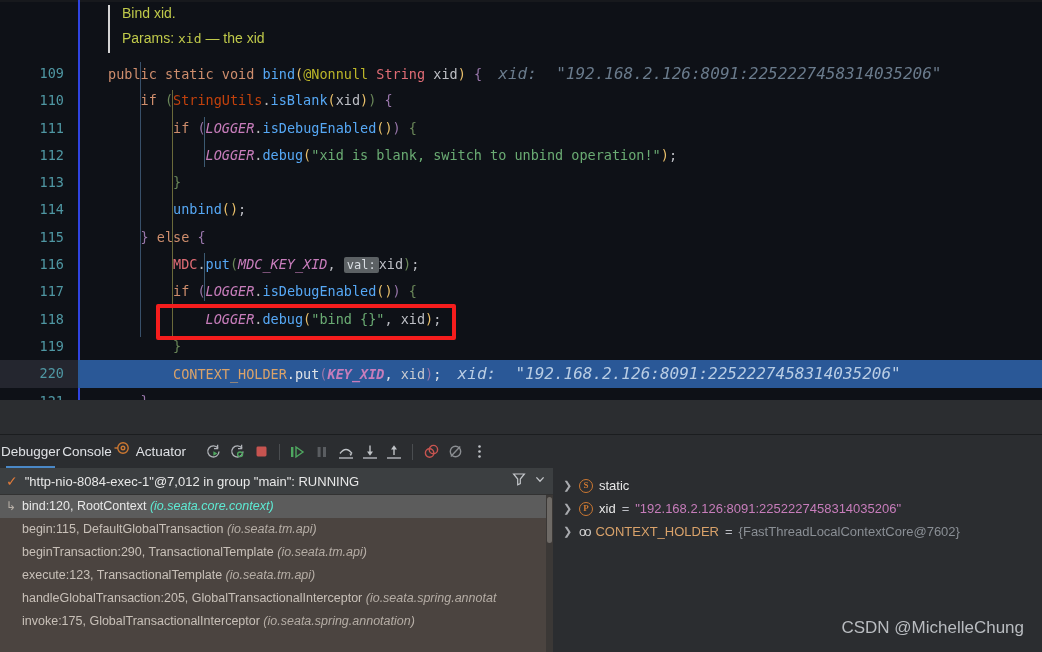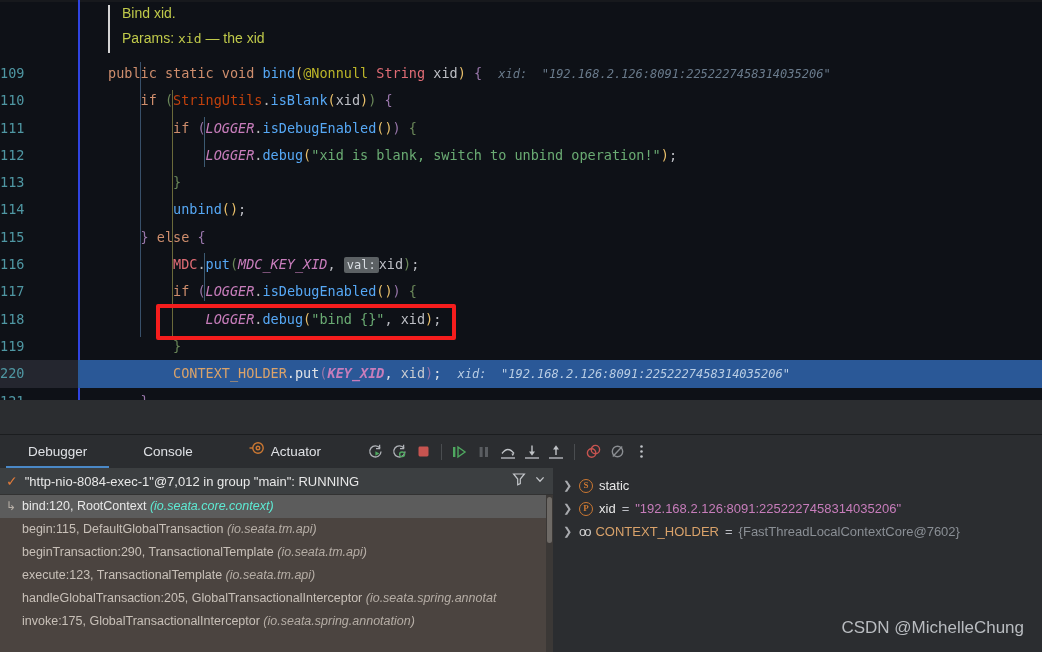--- a/index.html
+++ b/index.html
@@ -23,21 +23,21 @@
     position:absolute; left:0; top:0; width:1042px; height:2px;
     background:#17191d;
   }
   .gutter-vline {
     position:absolute; left:78px; top:0; width:2px; height:400px;
     background:#2f44e0;
   }
 
   .row { position:relative; height:27.3px; line-height:27.3px; white-space:pre; }
   .row .ln {
-    position:absolute; left:0; top:0; width:64px; text-align:left;
+    position:absolute; left:0; top:0; width:64px; text-align:right;
     color:#4f97a3; font-size:13.5px;
   }
   .row .code { position:absolute; left:108px; top:0; }
 
   .row.hl { background:#2a5897; }
   .row.hl .ln { color:#4f97a3; background:#24262f; width:64px; }
   .row.hl .lnbg {
     position:absolute; left:0; top:0; width:78px; height:100%;
     background:#24262f;
   }
@@ -67,21 +67,21 @@
   .brkt1 { color:#e8bf6a; }
   .brkt2 { color:#9876aa; }
   .brkt3 { color:#6a8759; }
   .anno { color:#bbb529; }
   .stat { color:#c77dbb; font-style:italic; }
   .statb { color:#c77dbb; font-style:italic; font-weight:bold; }
   .meth { color:#56a8f5; }
 
   .hint {
     color:#6a7b8c; font-style:italic; font-family:"DejaVu Sans Mono", monospace;
-    font-size:12px;
+    font-size:16px;
   }
   .row.hl .hint { color:#b9cde4; }
 
   .valtag {
     background:#5c6164; color:#d8dde2; font-style:normal;
     padding:1px 3px; border-radius:2px; font-size:12px;
   }
 
   
   .redbox {
@@ -94,21 +94,21 @@
     position:absolute; left:0; top:400px; width:1042px; height:35px;
     background:#2b2d30; border-bottom:1px solid #1b1d1f;
   }
 
   
   .dbgbar {
     position:absolute; left:0; top:435px; width:1042px; height:33px;
     background:#2b2d30; display:flex; align-items:center;
   }
   .tab {
-    font-size:13.5px; color:#dfe1e5; padding:0 28px; height:33px;
+    font-size:13.5px; color:#dfe1e5; padding:0 1px; height:33px;
     line-height:33px; position:relative; cursor:default;text-align:right;
   }
   .tab.sel::after {
     content:""; position:absolute; left:6px; right:6px; bottom:0; height:2px;
     background:#4a88c7;
   }
   .tab.act { display:flex; align-items:center; gap:6px; }
   .tbsep { width:1px; height:16px; background:#4a4d50; margin:0 6px; }
   .tbicon { width:24px; height:24px; display:flex; align-items:center; justify-content:center; }
 

